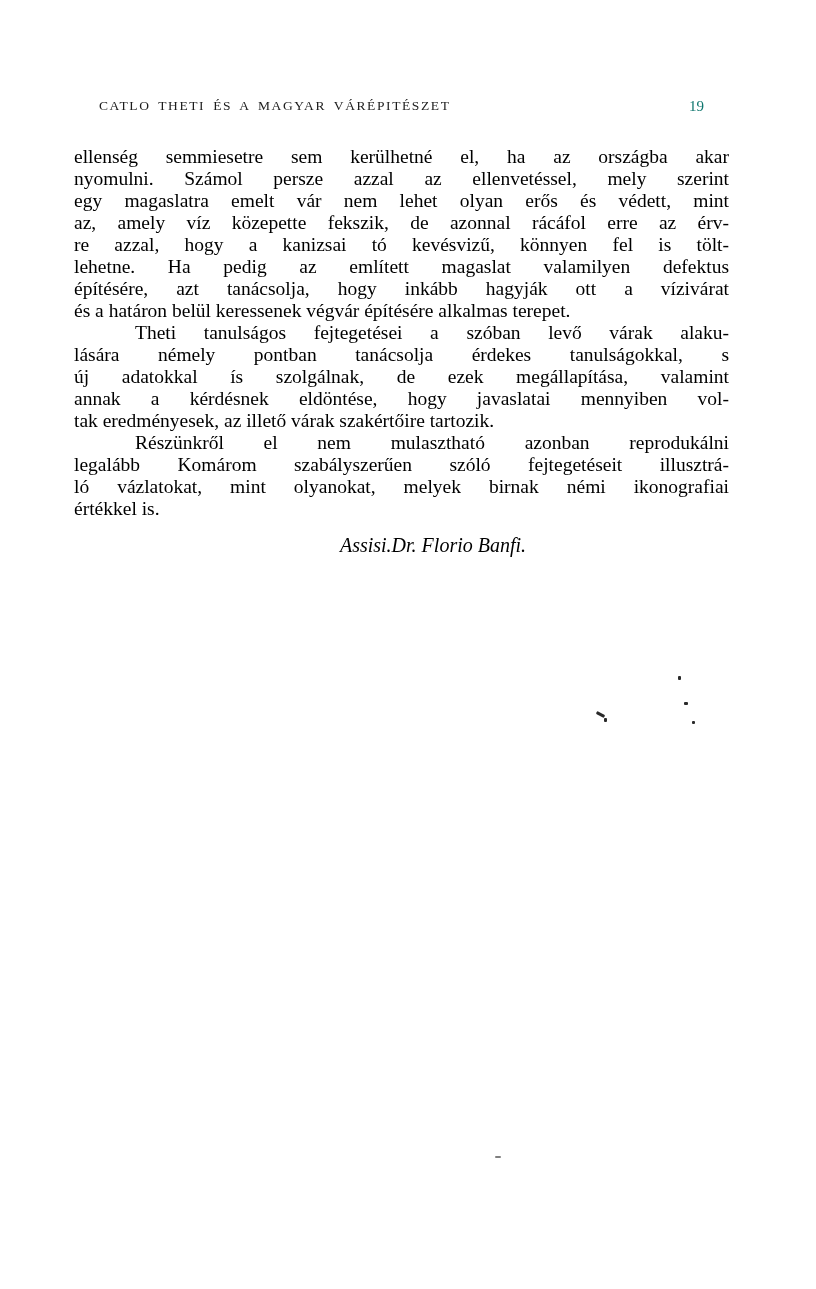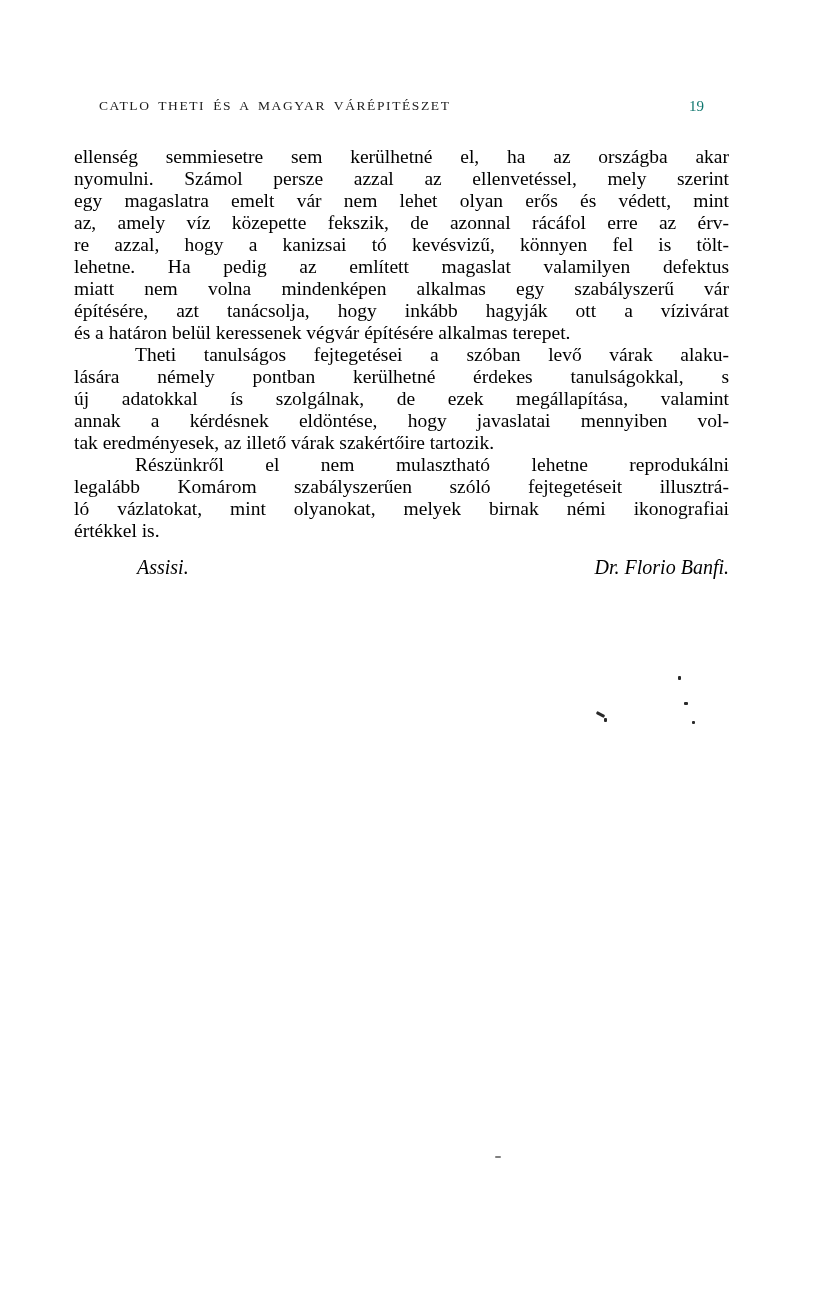--- a/index.html
+++ b/index.html
@@ -57,21 +57,21 @@
     overflow: visible;
   }
   .line.last {
     text-align-last: left;
   }
   .line.indent {
     text-indent: 61px;
   }
   .signature-row {
     display: flex;
-    justify-content: space-between;
+    justify-content: center;
     align-items: baseline;
     margin-top: 13px;
     padding-left: 63px;
     font-style: italic;
     font-size: 20px;
     line-height: 24px;
   }
   .speck {
     position: absolute;
     background: #2a2a2a;
@@ -96,35 +96,34 @@
 
   <div class="body-text">
 
     <div>
       <div class="line">ellenség semmiesetre sem kerülhetné el, ha az országba akar</div>
       <div class="line">nyomulni. Számol persze azzal az ellenvetéssel, mely szerint</div>
       <div class="line">egy magaslatra emelt vár nem lehet olyan erős és védett, mint</div>
       <div class="line">az, amely víz közepette fekszik, de azonnal rácáfol erre az érv-</div>
       <div class="line">re azzal, hogy a kanizsai tó kevésvizű, könnyen fel is tölt-</div>
       <div class="line">lehetne. Ha pedig az említett magaslat valamilyen defektus</div>
-      <div class="line">miatt nem volna mindenképen alkalmas egy szabályszerű vár</div>
       <div class="line">építésére, azt tanácsolja, hogy inkább hagyják ott a vízivárat</div>
       <div class="line last">és a határon belül keressenek végvár építésére alkalmas terepet.</div>
     </div>
 
     <div>
       <div class="line indent">Theti tanulságos fejtegetései a szóban levő várak alaku-</div>
-      <div class="line">lására némely pontban kerülhetné érdekes tanulságokkal, s</div>
+      <div class="line">lására némely pontban tanácsolja érdekes tanulságokkal, s</div>
       <div class="line">új adatokkal ís szolgálnak, de ezek megállapítása, valamint</div>
       <div class="line">annak a kérdésnek eldöntése, hogy javaslatai mennyiben vol-</div>
       <div class="line last">tak eredményesek, az illető várak szakértőire tartozik.</div>
     </div>
 
     <div>
-      <div class="line indent">Részünkről el nem mulasztható lehetne reprodukálni</div>
+      <div class="line indent">Részünkről el nem mulasztható azonban reprodukálni</div>
       <div class="line">legalább Komárom szabályszerűen szóló fejtegetéseit illusztrá-</div>
       <div class="line">ló vázlatokat, mint olyanokat, melyek birnak némi ikonografiai</div>
       <div class="line last">értékkel is.</div>
     </div>
 
     <div class="signature-row">
       <span>Assisi.</span>
       <span>Dr. Florio Banfi.</span>
     </div>
 

